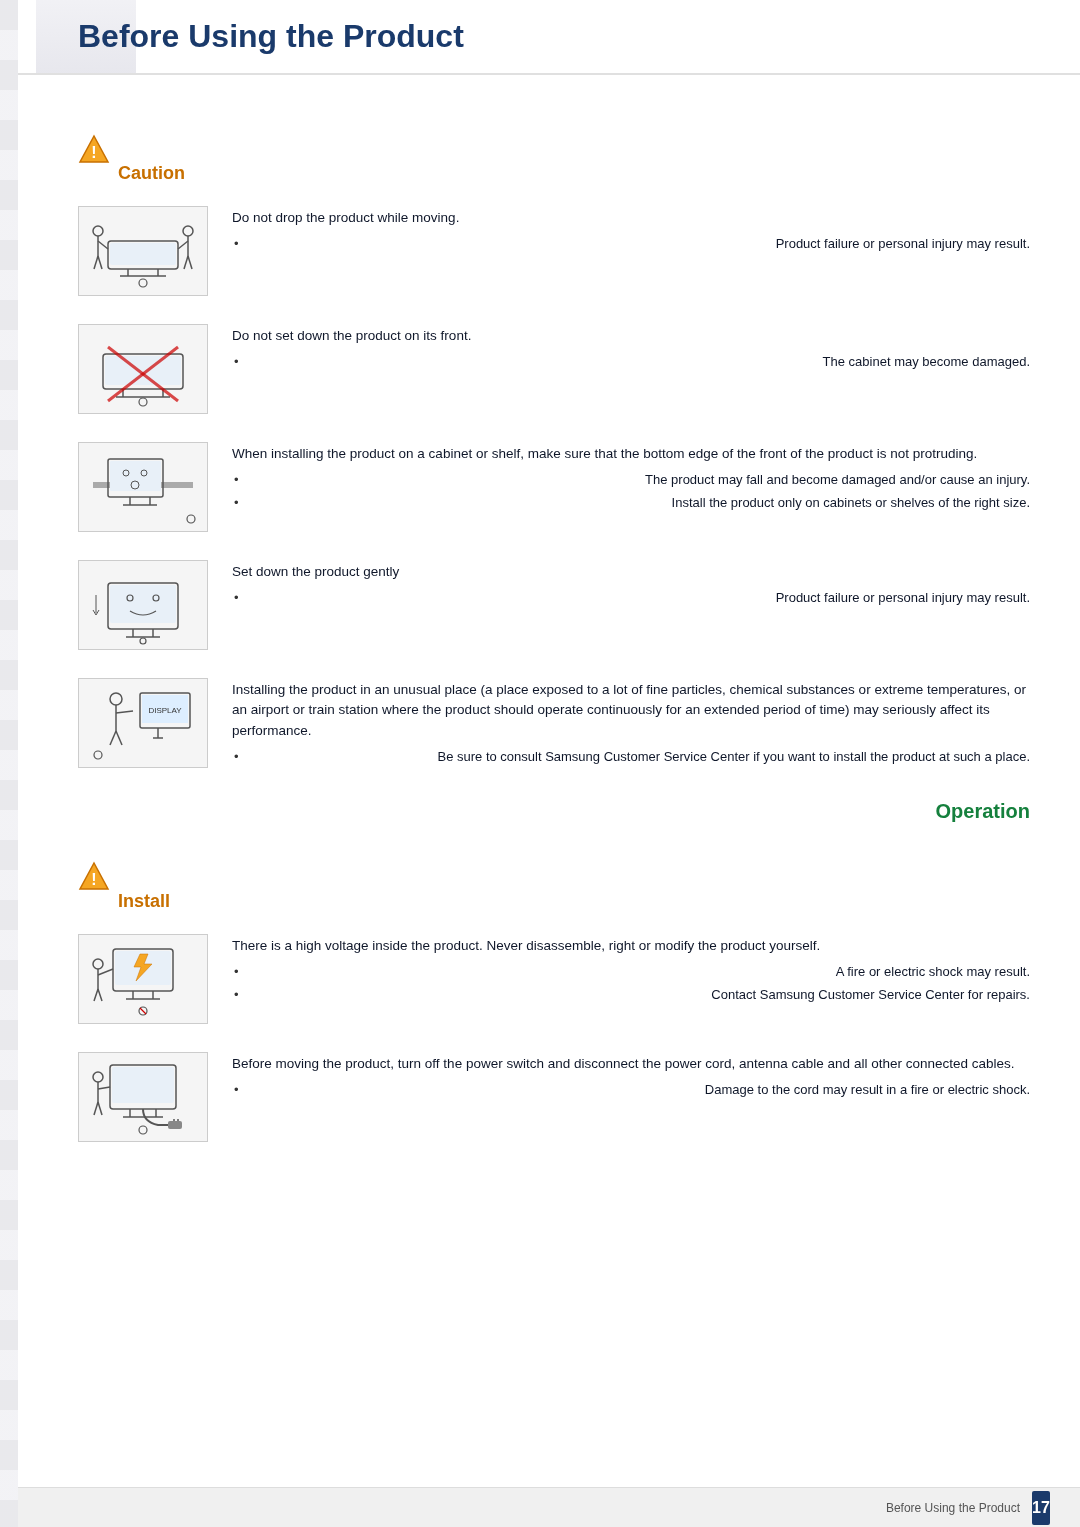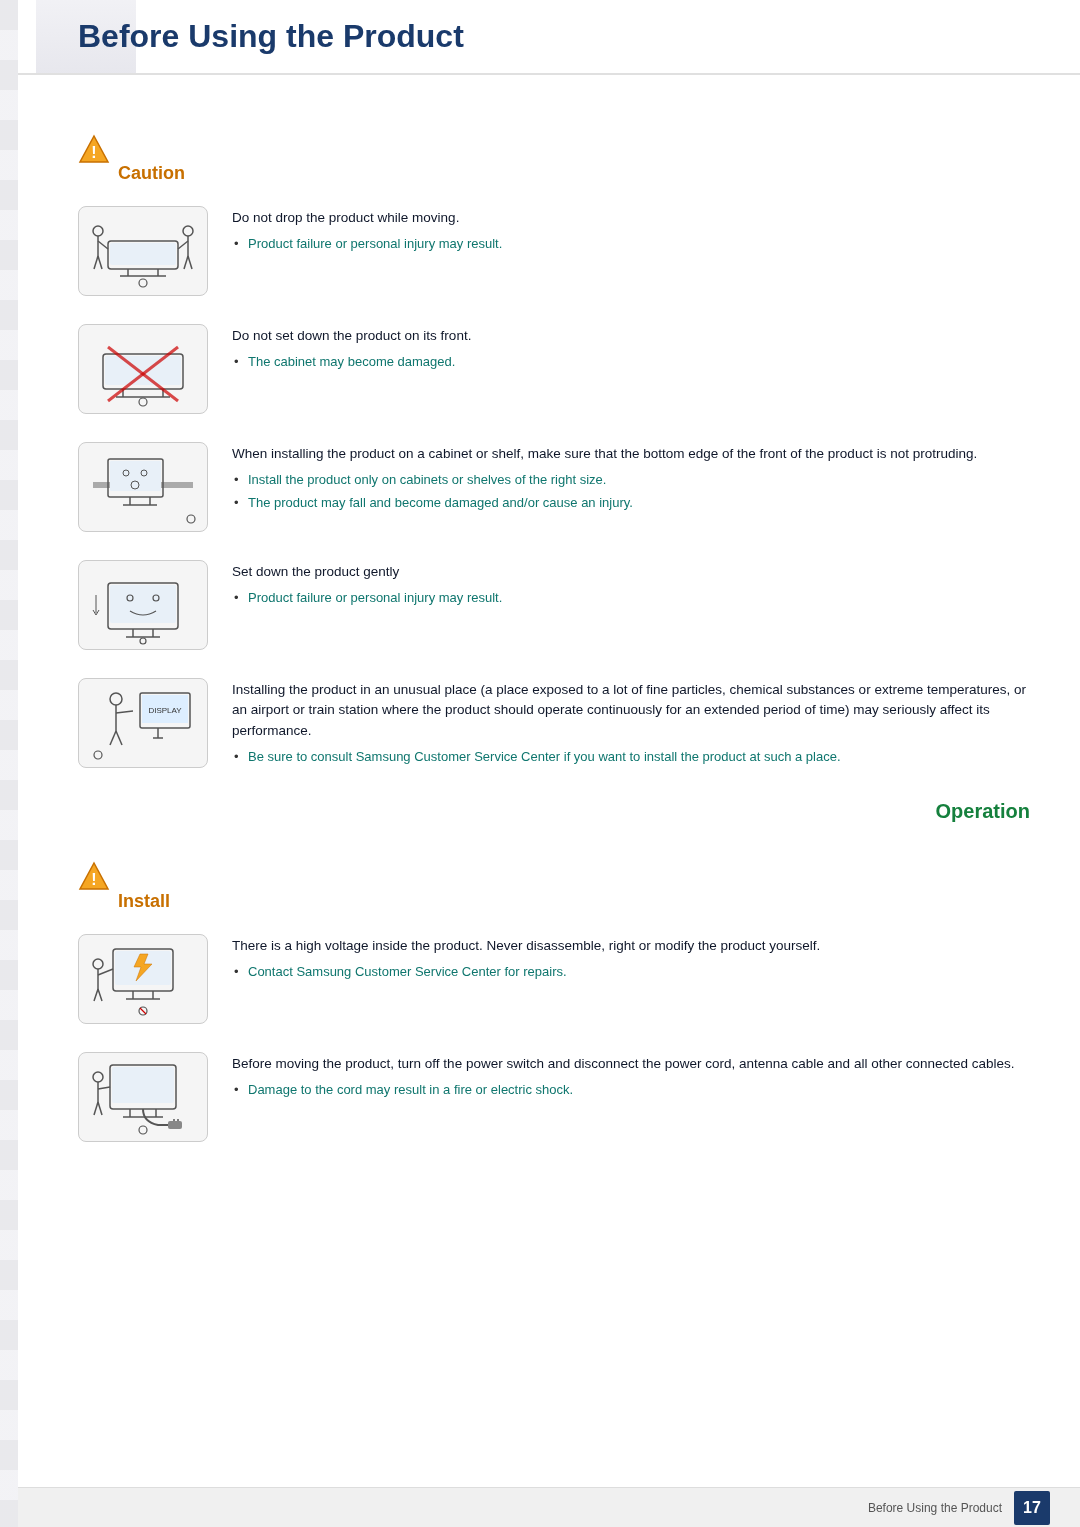--- a/index.html
+++ b/index.html
@@ -91,21 +91,21 @@
       align-items: flex-start;
       gap: 24px;
       margin-bottom: 28px;
     }
 
     .item-image {
       width: 130px;
       min-width: 130px;
       height: 90px;
       border: 1px solid #ccc;
-      border-radius: 8px;
+      border-radius: 0;
       background: #f5f5f5;
       display: flex;
       align-items: center;
       justify-content: center;
       overflow: hidden;
       flex-shrink: 0;
     }
 
     .item-image svg {
       width: 110px;
@@ -127,22 +127,23 @@
     .item-bullets {
       list-style: none;
       padding: 0;
     }
 
     .item-bullets li {
       padding-left: 16px;
       position: relative;
       font-size: 13px;
       line-height: 1.55;
-      color: #0f766e;
+      color: #0f172a;
       margin-bottom: 3px;
+      text-align: right;
     }
 
     .item-bullets li::before {
       content: '•';
       position: absolute;
       left: 2px;
       color: #333;
     }
 
     
@@ -173,21 +174,21 @@
       font-size: 12px;
       color: #555;
       margin-right: 12px;
     }
 
     .footer-page-num {
       background: #1a3a6b;
       color: #fff;
       font-size: 16px;
       font-weight: bold;
-      width: 36px;
+      width: 18px;
       height: 34px;
       display: flex;
       align-items: center;
       justify-content: center;
       border-radius: 2px;
     }
   </style>
 </head>
 <body>
 
@@ -278,22 +279,22 @@
 
         <circle cx="38" cy="26" r="3" fill="none" stroke="#555" stroke-width="1"></circle>
         <circle cx="56" cy="26" r="3" fill="none" stroke="#555" stroke-width="1"></circle>
         <circle cx="47" cy="38" r="4" fill="none" stroke="#555" stroke-width="1"></circle>
         <circle cx="103" cy="72" r="4" fill="none" stroke="#555" stroke-width="1.2"></circle>
       </svg>
     </div>
     <div class="item-text">
       <p class="item-main-text">When installing the product on a cabinet or shelf, make sure that the bottom edge of the front of the product is not protruding.</p>
       <ul class="item-bullets">
+        <li>The product may fall and become damaged and/or cause an injury.</li>
         <li>Install the product only on cabinets or shelves of the right size.</li>
-        <li>The product may fall and become damaged and/or cause an injury.</li>
       </ul>
     </div>
   </div>
 
   <div class="item-row">
     <div class="item-image">
       <svg viewBox="0 0 110 80" xmlns="http://www.w3.org/2000/svg">
 
         <rect x="20" y="18" width="70" height="46" rx="3" fill="none" stroke="#555" stroke-width="1.5"></rect>
         <rect x="22" y="20" width="66" height="38" rx="2" fill="#e8f0f8"></rect>
@@ -376,20 +377,21 @@
         <line x1="10" y1="50" x2="6" y2="62" stroke="#555" stroke-width="1.5"></line>
         <line x1="10" y1="50" x2="14" y2="62" stroke="#555" stroke-width="1.5"></line>
 
         <circle cx="55" cy="72" r="4" fill="none" stroke="#555" stroke-width="1.2"></circle>
         <line x1="52" y1="69" x2="58" y2="75" stroke="#cc0000" stroke-width="1.2"></line>
       </svg>
     </div>
     <div class="item-text">
       <p class="item-main-text">There is a high voltage inside the product. Never disassemble, right or modify the product yourself.</p>
       <ul class="item-bullets">
+        <li>A fire or electric shock may result.</li>
         <li>Contact Samsung Customer Service Center for repairs.</li>
       </ul>
     </div>
   </div>
 
   <div class="item-row">
     <div class="item-image">
       <svg viewBox="0 0 110 80" xmlns="http://www.w3.org/2000/svg">
 
         <rect x="22" y="8" width="66" height="44" rx="3" fill="none" stroke="#555" stroke-width="1.5"></rect>

